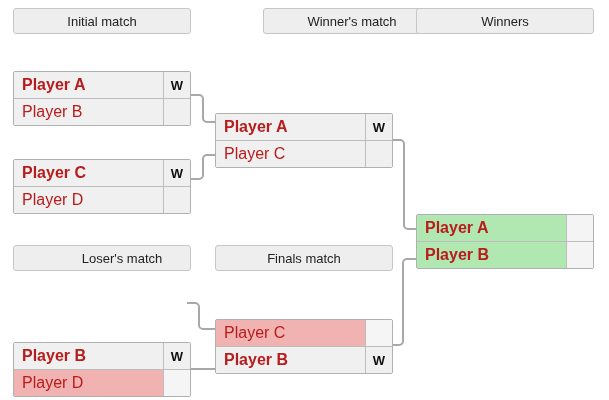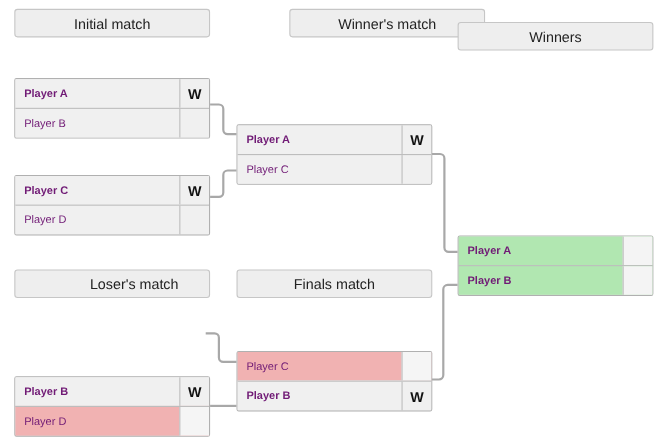--- a/index.html
+++ b/index.html
@@ -18,21 +18,21 @@
 
   .match{
     position:absolute;width:178px;height:55px;box-sizing:border-box;
     background:#f0f0f0;border:1px solid #b0b0b0;border-radius:2px;
     display:flex;flex-direction:column;
   }
   .slot{flex:1 1 0;display:flex;min-height:0;background:#f0f0f0;}
   .slot + .slot{border-top:1px solid #bdbdbd;}
   .slot .name{
     flex:1 1 auto;display:flex;align-items:center;
-    padding-left:8px;font-size:10px;color:#701a75;
+    padding-left:8px;font-size:16px;color:#b91c1c;
     white-space:nowrap;overflow:hidden;
   }
   .slot .wcell{
     width:26px;flex:0 0 26px;border-left:1px solid #bdbdbd;
     display:flex;align-items:center;justify-content:center;
     font-size:13px;font-weight:700;color:#111111;
   }
   .slot.bold .name{font-weight:700;}
   .slot.green{background:#b1e7b1;}
   .slot.green .wcell{background:#f4f4f4;}
@@ -52,21 +52,21 @@
     <path d="M191 369 H215"></path>
     <path d="M187 303 h8 a4 4 0 0 1 4 4 v18 a4 4 0 0 0 4 4 h12"></path>
   </svg>
 
   <div class="round-header" style="left:13px;top:8px;">
     <span>Initial match</span>
   </div>
   <div class="round-header" style="left:215px;top:8px;margin-left:48px;">
     <span>Winner's match</span>
   </div>
-  <div class="round-header" style="left:416px;top:20px;">
+  <div class="round-header" style="left:416px;top:8px;">
     <span>Winners</span>
   </div>
   <div class="round-header" style="left:13px;top:245px;padding-left:40px;">
     <span>Loser's match</span>
   </div>
   <div class="round-header" style="left:215px;top:245px;text-align:center;">
     <span>Finals match</span>
   </div>
 
   <div class="match" style="left:13px;top:71px;">

